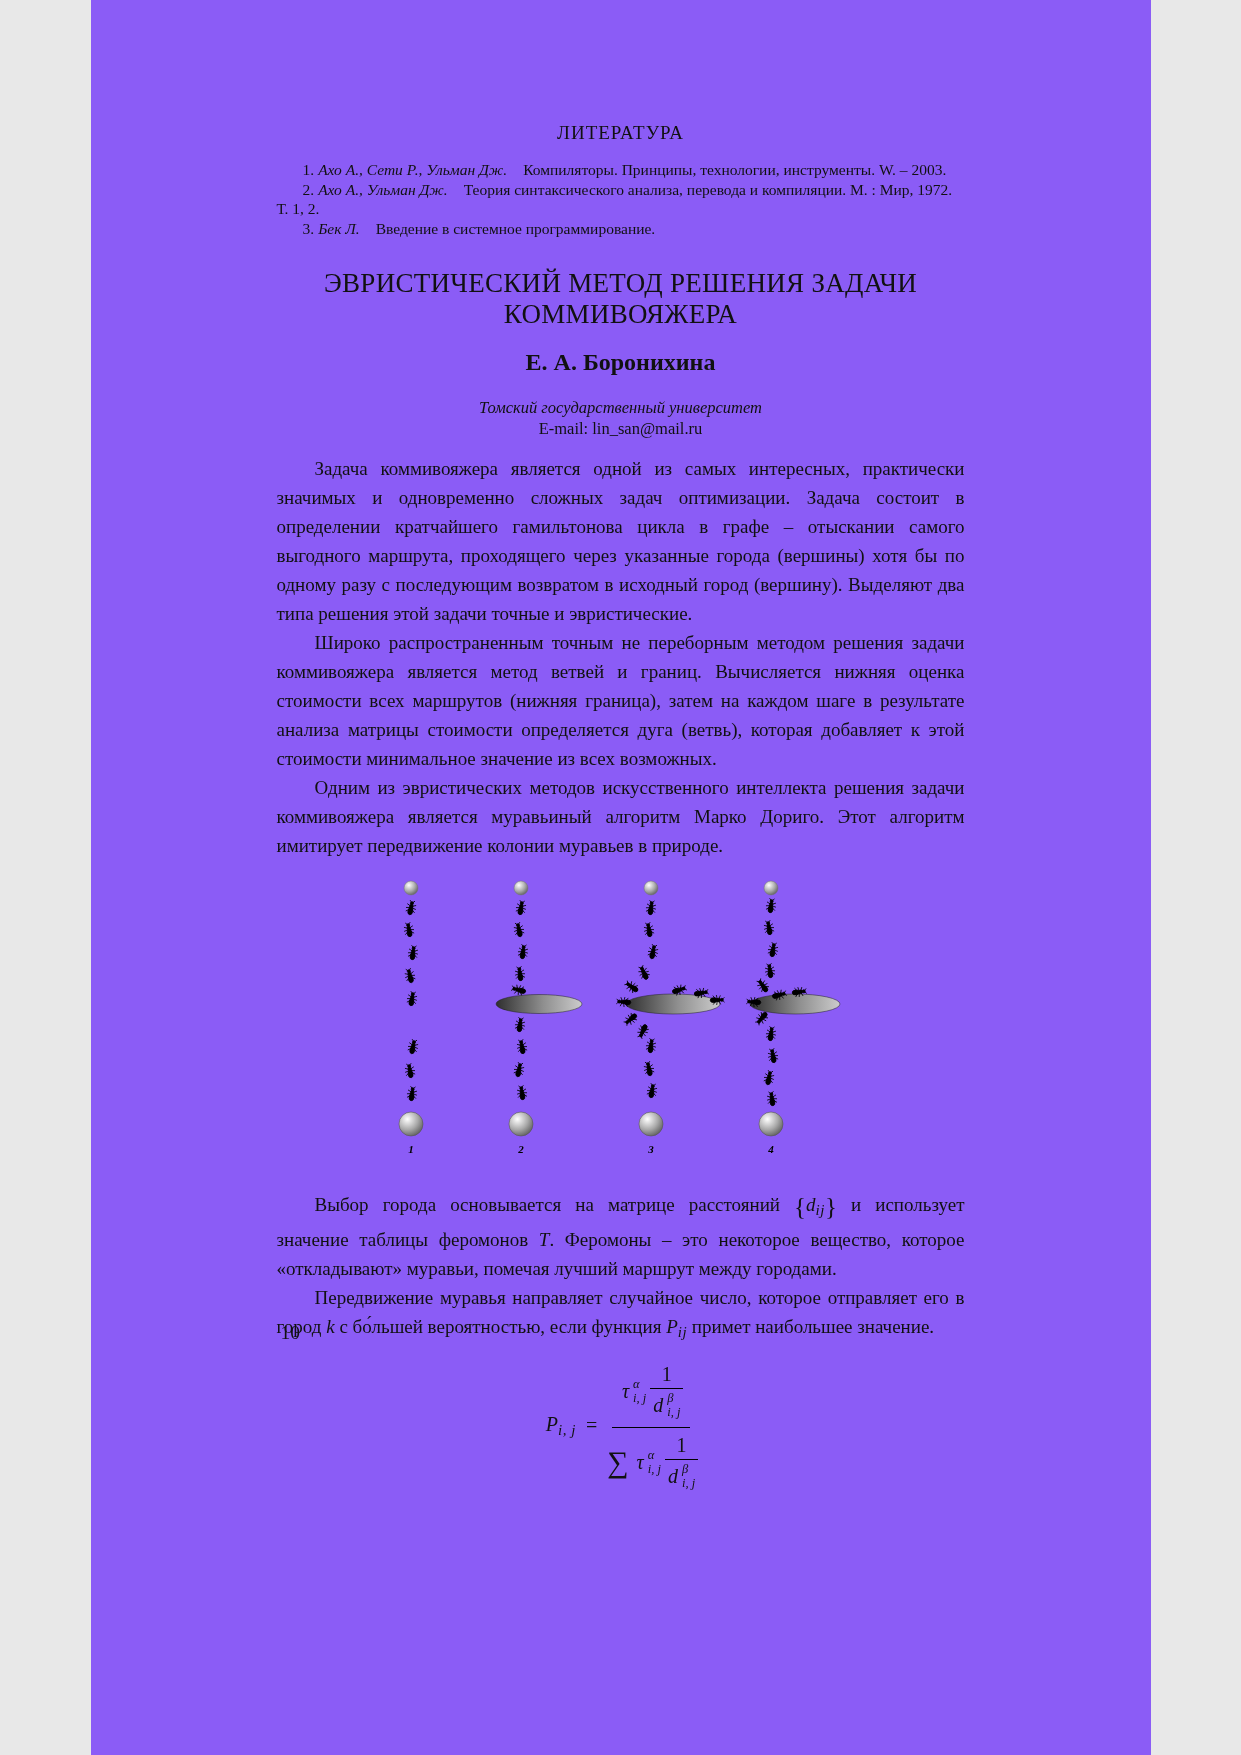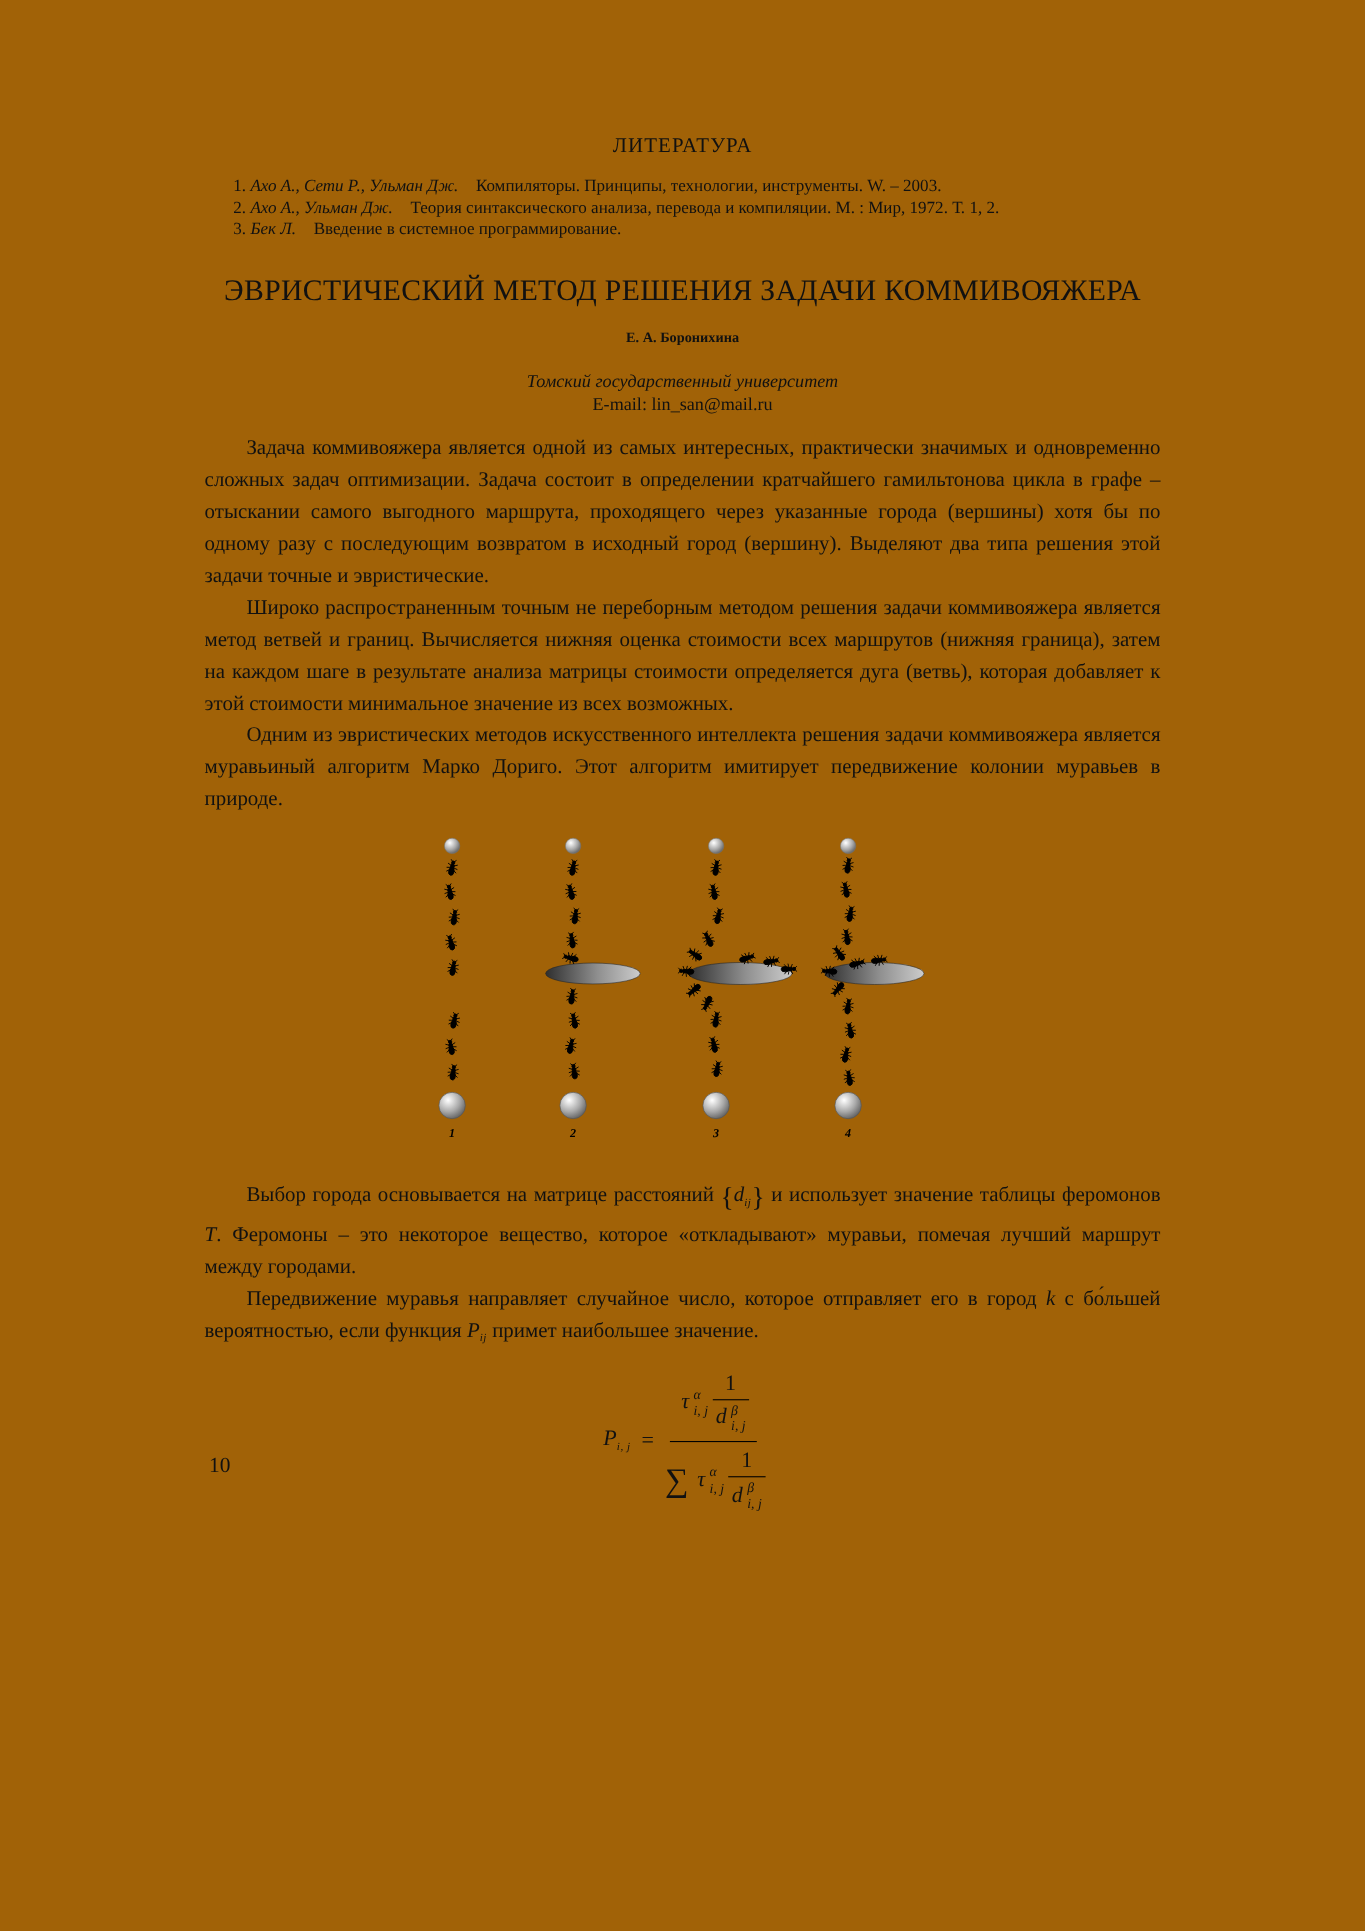--- a/index.html
+++ b/index.html
@@ -1,41 +1,41 @@
 <!DOCTYPE html>
 <html><head>
 <meta charset="utf-8">
 <style>
   html,body { margin:0; padding:0; background:#e8e8e8; }
   .page {
     position:relative;
-    width:1241px; height:1755px;
+    width:1060px; height:1755px;
     margin:0 auto;
-    background:#a16207;
+    background:#8b5cf6;
     font-family:"Liberation Serif", serif;
     color:#111;
     box-sizing:border-box;
     padding:122px 186px 0 186px;
     overflow:hidden;
   }
   .lit-heading { margin:0 0 16px; text-align:center; font-size:19px; font-weight:normal; letter-spacing:1px; }
   .ref-list { margin:0; }
   .ref-item { margin:0; font-size:15.5px; line-height:19.5px; text-indent:26px; }
   .ref-num { margin-right:4px; }
   .ref-authors { font-style:italic; margin-right:16px; }
 
   .article-title { margin:30px 0 0; text-align:center; font-size:27px; font-weight:normal; letter-spacing:0.3px; }
-  .article-author { margin:19px 0 0; text-align:center; font-size:13px; font-weight:bold; }
+  .article-author { margin:19px 0 0; text-align:center; font-size:24px; font-weight:bold; }
   .affiliation { margin:22px 0 0; text-align:center; font-size:16.5px; font-style:italic; }
   .email { margin:1px 0 0; text-align:center; font-size:16.5px; }
 
   .body-text { margin-top:15px; }
   .para { margin:0; font-size:19px; line-height:29px; text-align:justify; text-indent:38px; }
   .it { font-style:italic; }
-  .msub { font-size:10px; font-style:italic; vertical-align:-4px; letter-spacing:0.5px;margin-top:36px; }
+  .msub { font-size:15px; font-style:italic; vertical-align:-4px; letter-spacing:0.5px;margin-top:36px; }
   .brace { font-size:25px; line-height:0; vertical-align:-4px; }
 
   .figure-wrap { text-align:center; margin:16px 0 20px; }
   .fig-label { font-style:italic; font-weight:bold; font-size:11px; text-anchor:middle; fill:#000; }
 
   .formula-wrap { display:flex; justify-content:center; align-items:center; margin:14px 0 0; font-size:20px; }
   .f-eq { margin:0 10px; }
   .frac { display:inline-flex; flex-direction:column; align-items:center; vertical-align:middle; }
   .frac > .num, .frac > .den { display:inline-flex; align-items:center; justify-content:center; gap:3px; }
   .frac.outer > .num { border-bottom:1.4px solid #000; padding:2px 10px 7px; }

